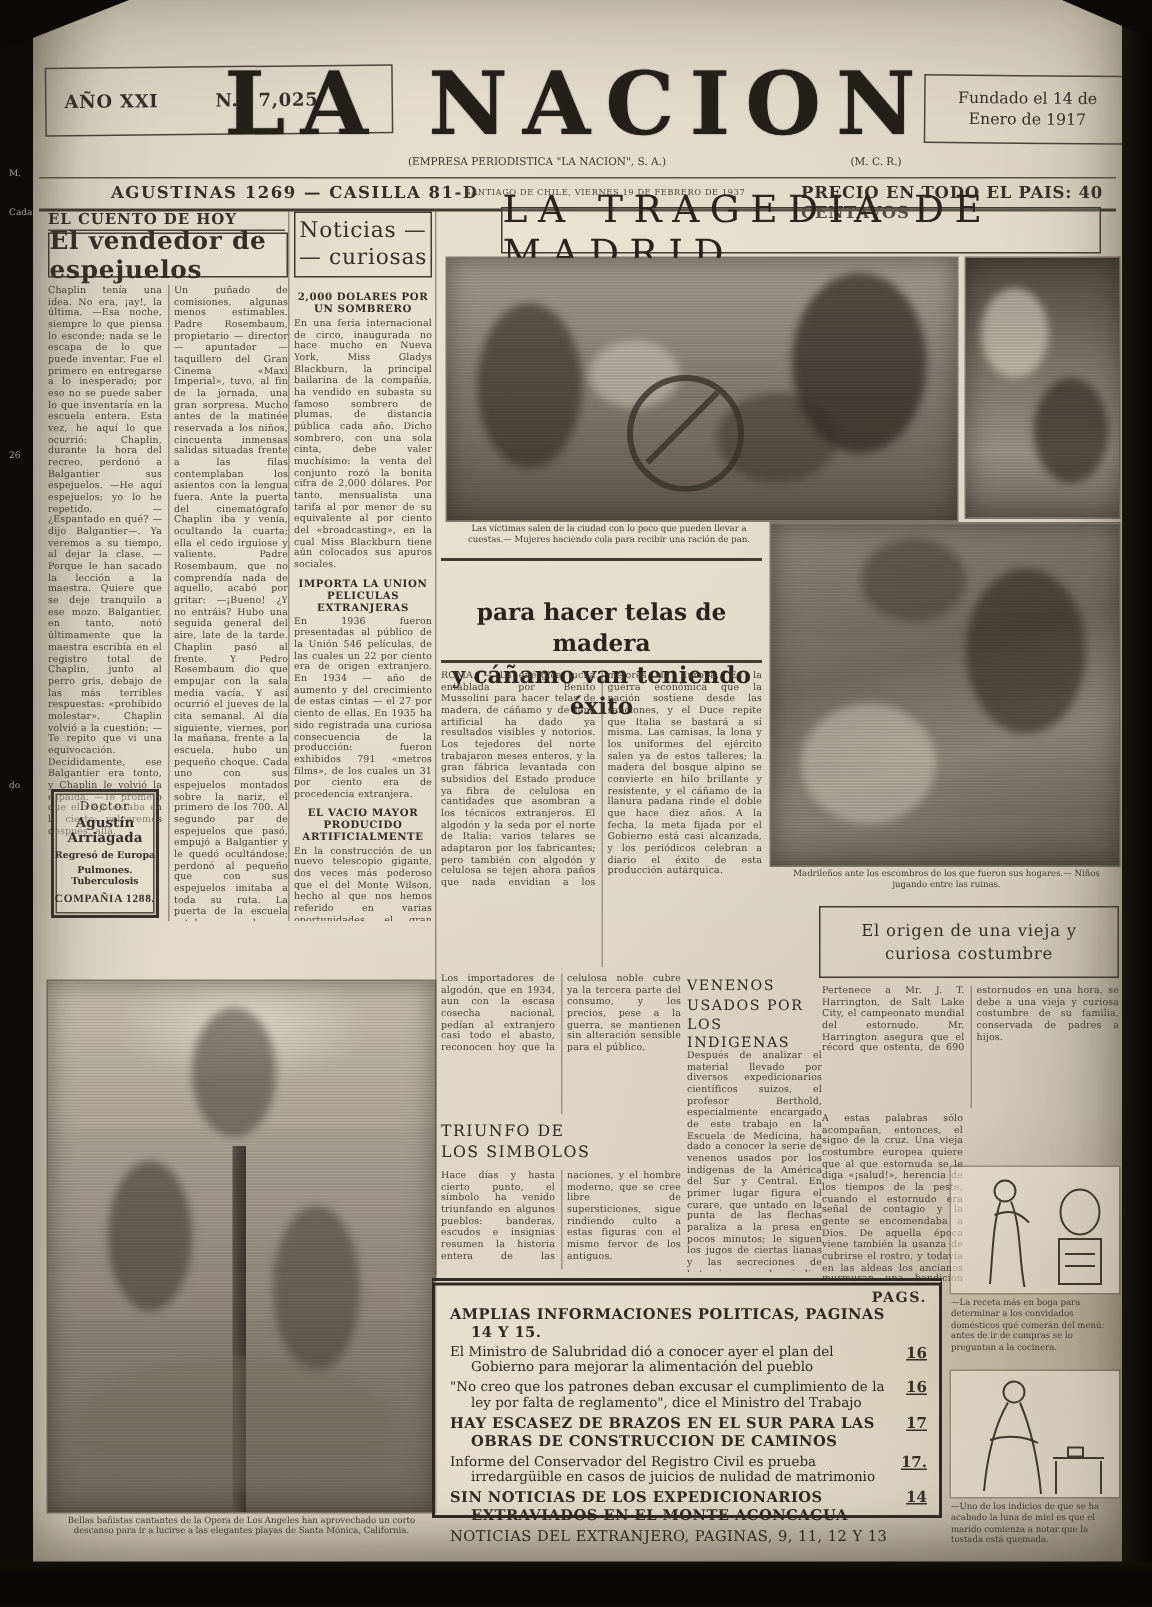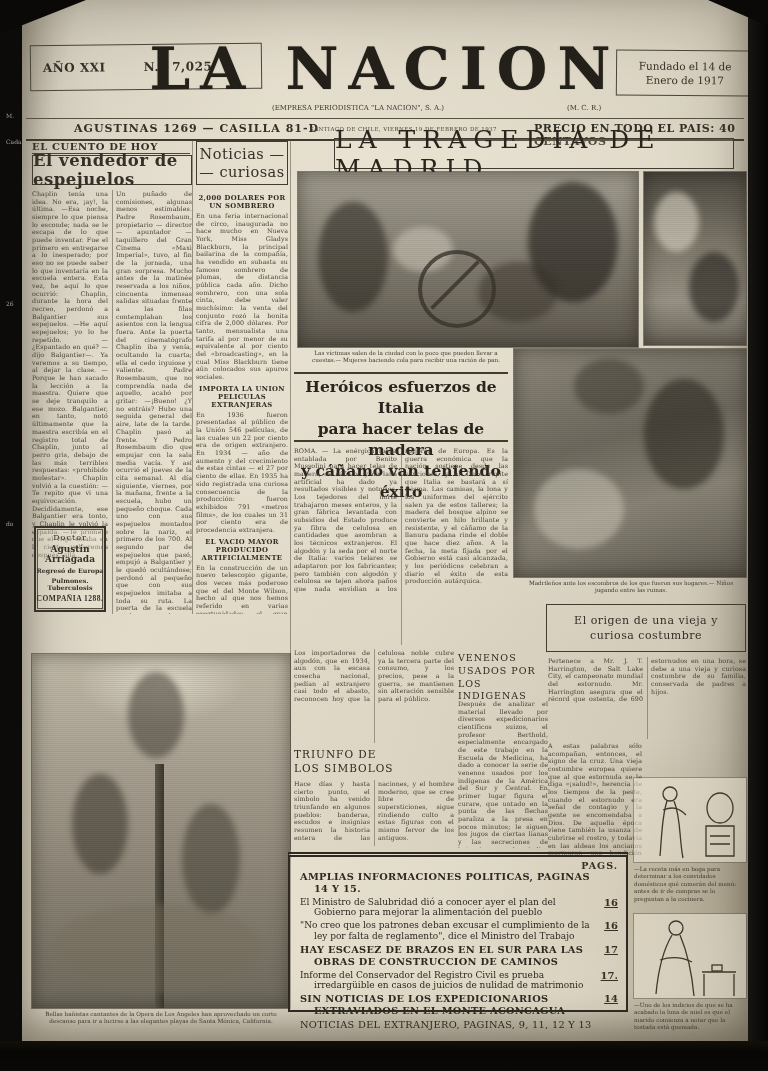--- a/index.html
+++ b/index.html
@@ -215,21 +215,21 @@
     </div>
     <div class="caption capA">Las víctimas salen de la ciudad con lo poco que pueden llevar a cuestas.— Mujeres haciendo cola para recibir una ración de pan.</div>
     <div class="photo photoC">
       <div class="blob" style="left:20px;top:120px;width:90px;height:80px;background:rgba(220,214,198,.45);"></div>
       <div class="blob" style="left:130px;top:30px;width:80px;height:110px;background:rgba(38,34,28,.55);"></div>
       <div class="blob" style="left:60px;top:10px;width:70px;height:55px;background:rgba(60,55,46,.5);"></div>
     </div>
     <div class="caption capC">Madrileños ante los escombros de los que fueron sus hogares.— Niños jugando entre las ruinas.</div>
 
     <div class="italia-head">
-      <span>Heróicos esfuerzos de Italia</span><br>
+      <br>
       <span>para hacer telas de madera</span><br>
       <span>y cáñamo van teniendo éxito</span>
     </div>
     <div class="italia-text bodytxt soft">ROMA. — La enérgica lucha entablada por Benito Mussolini para hacer telas de madera, de cáñamo y de lana artificial ha dado ya resultados visibles y notorios. Los tejedores del norte trabajaron meses enteros, y la gran fábrica levantada con subsidios del Estado produce ya fibra de celulosa en cantidades que asombran a los técnicos extranjeros. El algodón y la seda por el norte de Italia: varios telares se adaptaron por los fabricantes; pero también con algodón y celulosa se tejen ahora paños que nada envidian a los mejores de Europa. Es la guerra económica que la nación sostiene desde las sanciones, y el Duce repite que Italia se bastará a sí misma. Las camisas, la lona y los uniformes del ejército salen ya de estos talleres; la madera del bosque alpino se convierte en hilo brillante y resistente, y el cáñamo de la llanura padana rinde el doble que hace diez años. A la fecha, la meta fijada por el Gobierno está casi alcanzada, y los periódicos celebran a diario el éxito de esta producción autárquica.</div>
     <div class="cont-text bodytxt soft">Los importadores de algodón, que en 1934, aun con la escasa cosecha nacional, pedían al extranjero casi todo el abasto, reconocen hoy que la celulosa noble cubre ya la tercera parte del consumo, y los precios, pese a la guerra, se mantienen sin alteración sensible para el público.</div>
 
     <div class="triunfo-head">
       <span>TRIUNFO DE</span><br>
       <span>LOS SIMBOLOS</span>
     </div>

